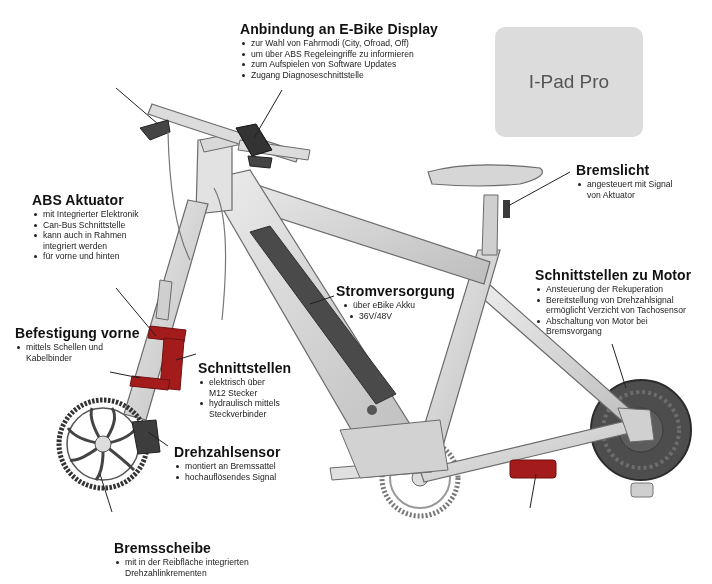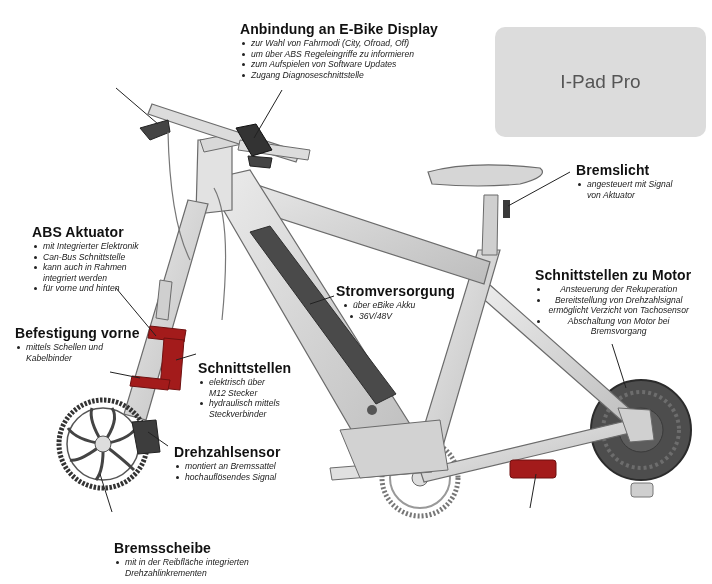--- a/index.html
+++ b/index.html
@@ -9,29 +9,29 @@
   }
   svg.bike { position: absolute; left: 0; top: 0; }
   .callout { position: absolute; }
   .callout h3 {
     margin: 0; font-size: 14px; font-weight: bold; line-height: 16px; color: #111;
     letter-spacing: 0.1px; white-space: nowrap;
   }
   .callout ul { margin: 1px 0 0 0; padding: 0; list-style: none; }
   .callout li {
     position: relative; font-size: 8.6px; line-height: 10.6px; color: #222;
-    padding-left: 11px; white-space: nowrap; font-style: italic;
+    padding-left: 11px; white-space: nowrap;
   }
   .callout li::before {
     content: ""; position: absolute; left: 2px; top: 4px; width: 3px; height: 3px;
     border-radius: 50%; background: #222;
   }
   .callout li.cont::before { display: none; }
   .ipad {
-    position: absolute; left: 495px; top: 27px; width: 211px; height: 110px;
+    position: absolute; left: 495px; top: 27px; width: 148px; height: 110px;
     background: #dcdcdc; border-radius: 10px; display: flex; align-items: center;
     justify-content: center; font-size: 19px; color: #555;
   }
 </style>
 </head>
 <body>
 
 <div id="stage">
 
   <svg class="bike" width="712" height="584" viewBox="0 0 712 584">
@@ -152,40 +152,40 @@
   </div>
 
   <div class="callout" style="left:576px; top:162px;">
     <h3>Bremslicht</h3>
     <ul>
       <li>angesteuert mit Signal</li>
       <li class="cont">von Aktuator</li>
     </ul>
   </div>
 
-  <div class="callout" style="left:32px; top:224px;">
+  <div class="callout" style="left:32px; top:192px;">
     <h3>ABS Aktuator</h3>
     <ul>
       <li>mit Integrierter Elektronik</li>
       <li>Can-Bus Schnittstelle</li>
       <li>kann auch in Rahmen</li>
       <li class="cont">integriert werden</li>
       <li>für vorne und hinten</li>
     </ul>
   </div>
 
   <div class="callout" style="left:336px; top:283px;">
     <h3>Stromversorgung</h3>
     <ul style="margin-left:6px;">
       <li>über eBike Akku</li>
       <li style="margin-left:6px;">36V/48V</li>
     </ul>
   </div>
 
-  <div class="callout" style="left:535px; top:267px;text-align:center;">
+  <div class="callout" style="left:535px; top:267px;">
     <h3>Schnittstellen zu Motor</h3>
     <ul>
       <li>Ansteuerung der Rekuperation</li>
       <li>Bereitstellung von Drehzahlsignal</li>
       <li class="cont">ermöglicht Verzicht von Tachosensor</li>
       <li>Abschaltung von Motor bei</li>
       <li class="cont">Bremsvorgang</li>
     </ul>
   </div>
 

